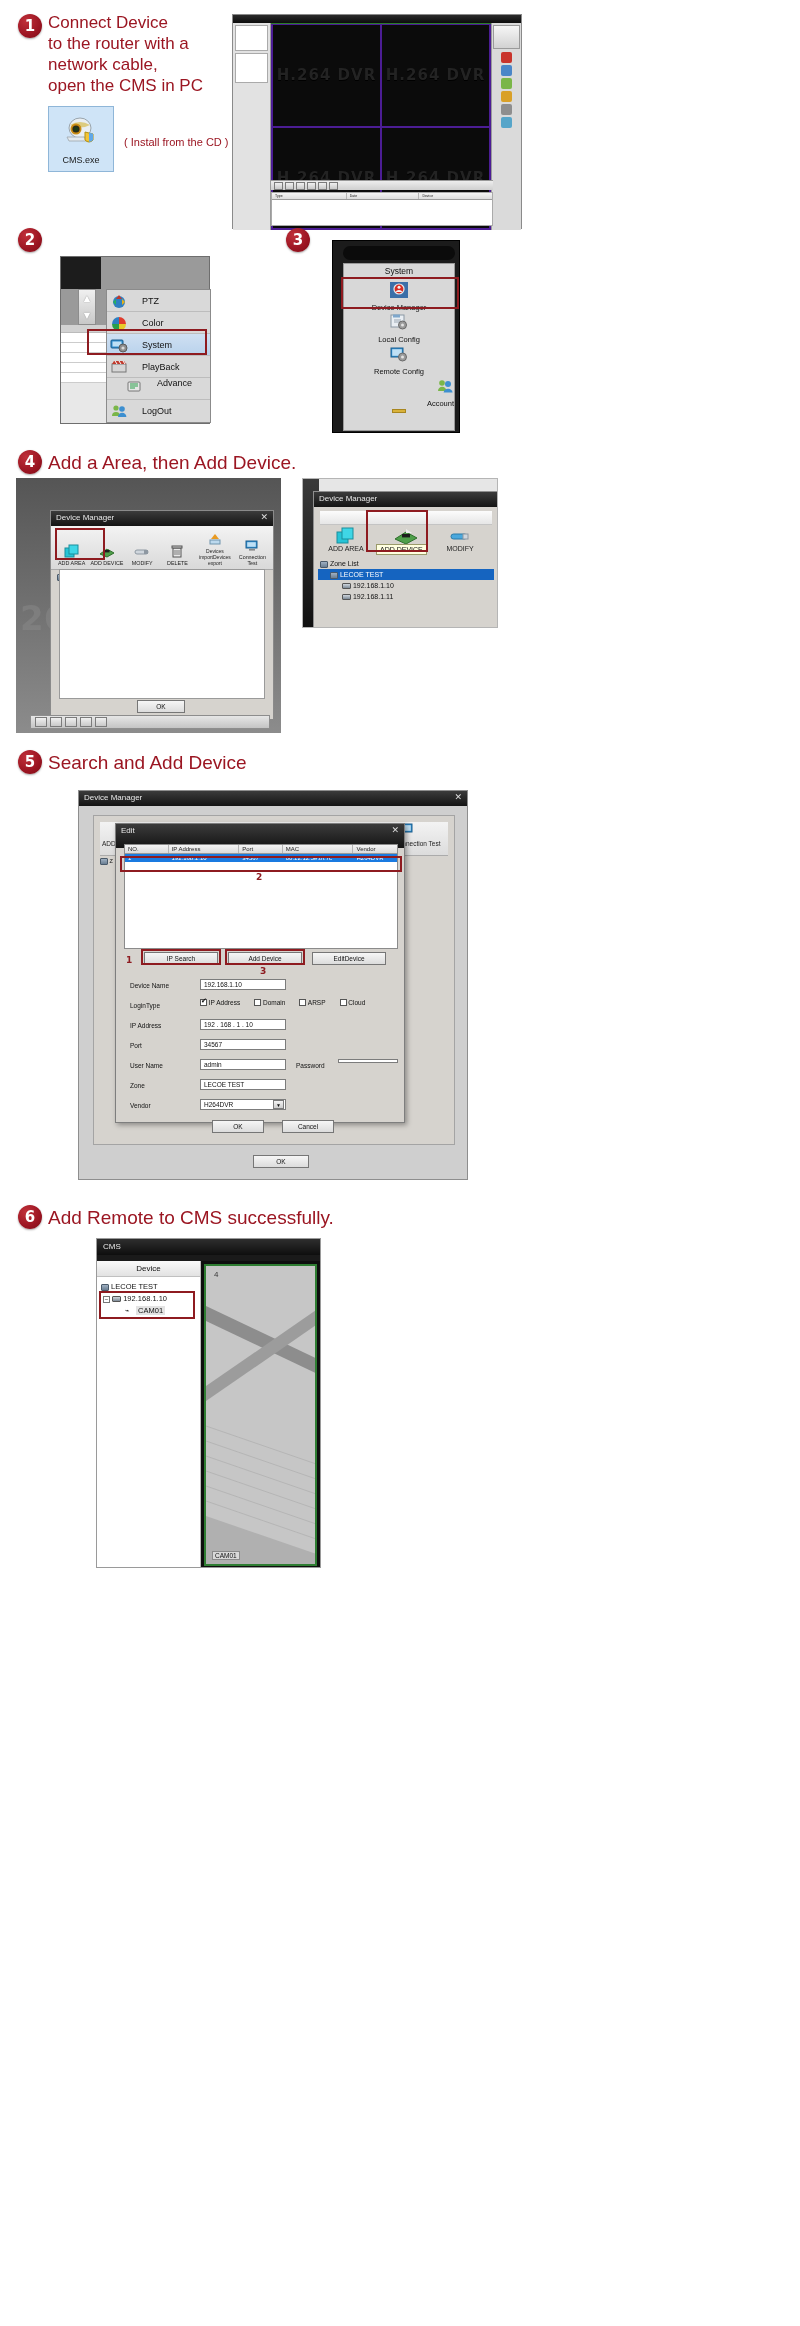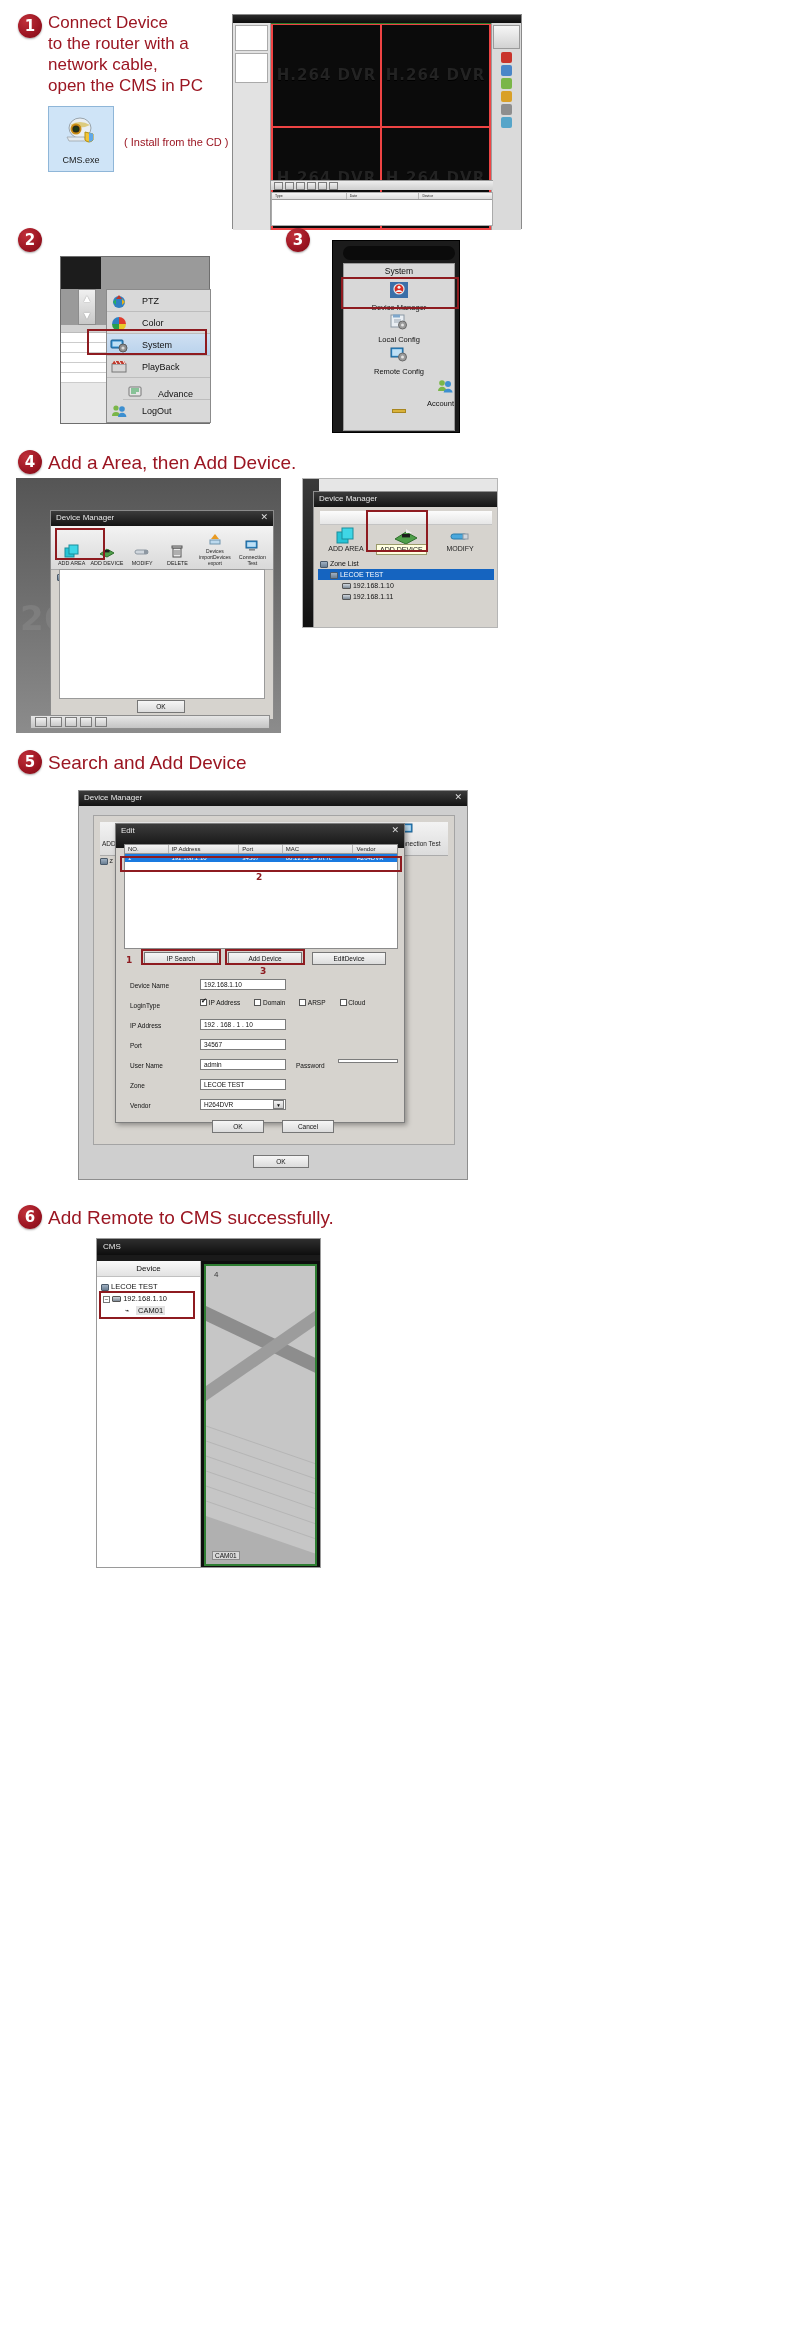--- a/index.html
+++ b/index.html
@@ -112,21 +112,21 @@
 
 <div class="abs win" style="left:232px;top:14px;width:290px;height:215px;background:#c9c9c9;">
   <div style="height:8px;background:linear-gradient(#2b2b2b,#0c0c0c);"></div>
   <div style="display:flex;height:207px;">
 
     <div style="width:38px;background:#e2e2e2;border-right:1px solid #9b9b9b;font-size:3.5px;padding:2px;color:#333;">
       <div style="height:26px;background:#fff;border:1px solid #aaa;"></div>
       <div style="margin-top:2px;height:30px;background:#fff;border:1px solid #aaa;"></div>
     </div>
 
-    <div style="flex:1;background:#ef4444;position:relative;">
+    <div style="flex:1;background:#4c1d95;position:relative;">
       <div style="position:absolute;inset:2px;display:grid;grid-template-columns:1fr 1fr;grid-template-rows:1fr 1fr;gap:2px;">
         <div class="dvrcell">
             <span class="dvrtext">H.264 DVR</span>
           </div>
         <div class="dvrcell">
             <span class="dvrtext">H.264 DVR</span>
           </div>
         <div class="dvrcell">
             <span class="dvrtext">H.264 DVR</span>
           </div>
@@ -206,21 +206,21 @@
       <span style="margin-left:14px;font-size:9px;color:#111;">System</span>
     </div>
     <div style="display:flex;align-items:center;height:22px;border-bottom:1px solid #bdbdbd;padding-left:3px;">
       <svg width="18" height="16" viewBox="0 0 18 16">
         <rect x="2" y="5" width="14" height="8" fill="#d6d6d6" stroke="#777"></rect>
         <path d="M2 5 L16 5 L14 2 L4 2 Z" fill="#c0392b"></path>
         <path d="M5 2 L7 5 M9 2 L11 5 M13 2 L15 5" stroke="#fff" stroke-width="1"></path>
       </svg>
       <span style="margin-left:14px;font-size:9px;color:#111;">PlayBack</span>
     </div>
-    <div style="display:flex;align-items:flex-end;height:22px;border-bottom:1px solid #bdbdbd;padding-left:3px;margin-left:16px;">
+    <div style="display:flex;align-items:flex-start;height:22px;border-bottom:1px solid #bdbdbd;padding-left:18px;">
       <svg width="18" height="16" viewBox="0 0 18 16">
         <rect x="3" y="4" width="12" height="9" rx="1" fill="#e6e6e6" stroke="#777"></rect>
         <path d="M5 6 h8 M5 8 h8 M5 10 h5" stroke="#2b9f4a" stroke-width="1"></path>
       </svg>
       <span style="margin-left:14px;font-size:9px;color:#111;">Advance</span>
     </div>
     <div style="display:flex;align-items:center;height:22px;padding-left:3px;">
       <svg width="18" height="16" viewBox="0 0 18 16">
         <circle cx="6" cy="5" r="2.6" fill="#7ab648"></circle>
           <path d="M2 13 a4 4 0 0 1 8 0 Z" fill="#7ab648"></path>

